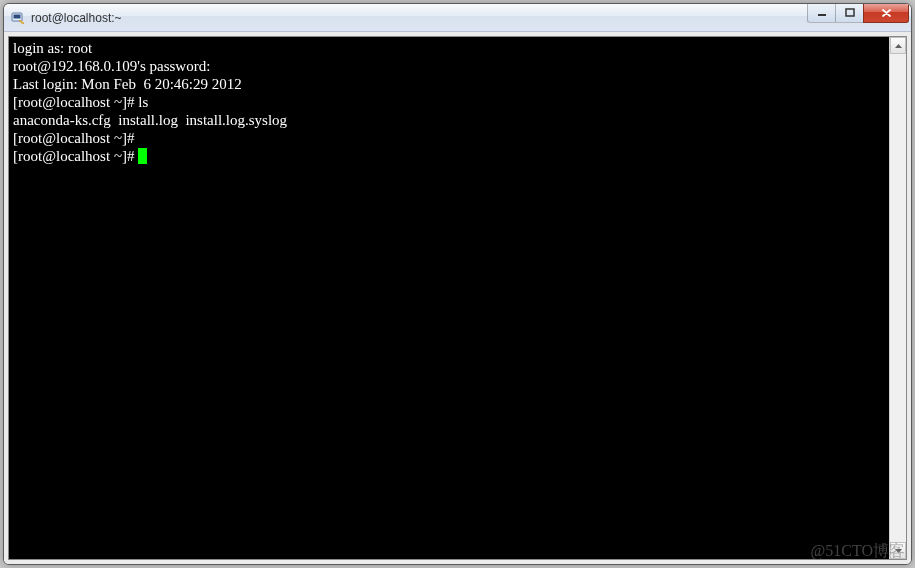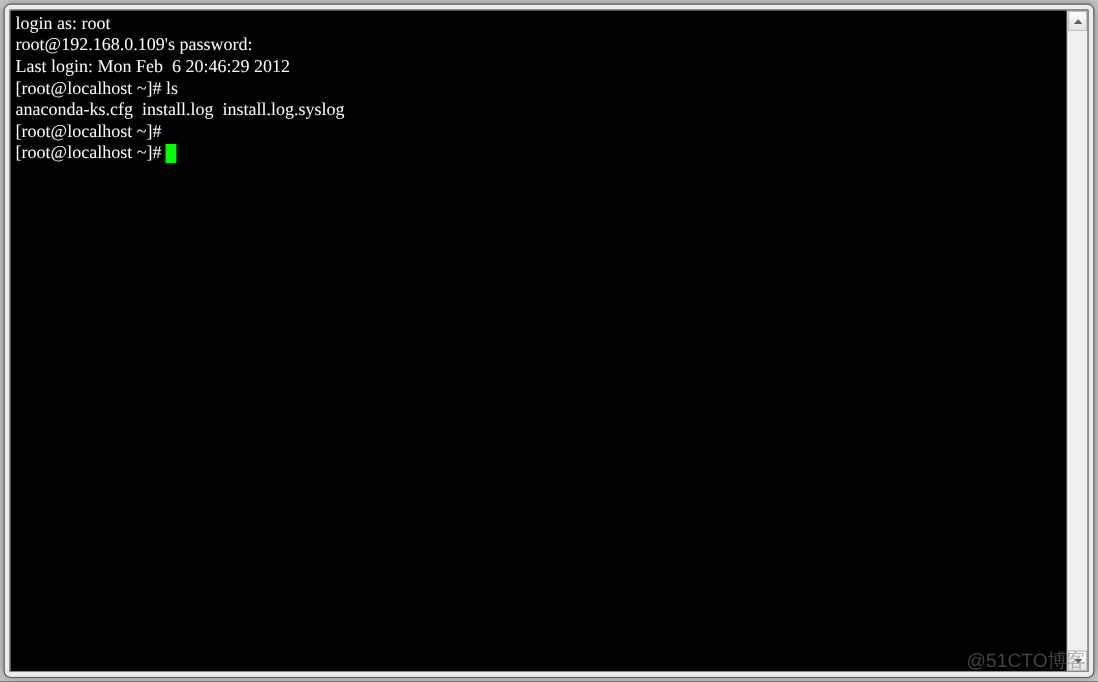--- a/index.html
+++ b/index.html
@@ -129,28 +129,55 @@
       font-size: 8px;
       color: #606060;
     }
     .sb-track { flex: 1; background: #f0f0f0; }
     .watermark {
       position: absolute;
       right: 10px;
       bottom: 6px;
       font-size: 16px;
       color: rgba(120,120,120,0.55);
-      font-family: Liberation Sans, sans-serif;
+      font-family: Liberation Serif, serif;
       pointer-events: none;
     }
   </style>
 </head>
 <body>
 
 <div class="window">
+  <div class="titlebar">
+    <span class="app-icon">
+      <svg viewBox="0 0 16 16" width="16" height="16">
+        <rect x="2" y="3" width="10" height="8" rx="1" fill="#e8eef7" stroke="#5a79a5" stroke-width="1"></rect>
+        <rect x="3.5" y="4.5" width="7" height="4" fill="#2b4c7e"></rect>
+        <path d="M10 10 L14 13 L13 14 L9 11 Z" fill="#f5c04a" stroke="#b8860b" stroke-width="0.5"></path>
+      </svg>
+    </span>
+    <div class="title-text">root@localhost:~</div>
+    <div class="win-controls">
+      <div class="win-btn min">
+        <svg width="10" height="10">
+            <rect x="1" y="6" width="8" height="2" fill="#333"></rect>
+          </svg>
+      </div>
+      <div class="win-btn max">
+        <svg width="10" height="10">
+            <rect x="1" y="1" width="8" height="7" fill="none" stroke="#333" stroke-width="1.5"></rect>
+          </svg>
+      </div>
+      <div class="win-btn close">
+        <svg width="11" height="10">
+          <path d="M2 2 L9 8 M9 2 L2 8" stroke="#fff" stroke-width="1.8" stroke-linecap="round"></path>
+        </svg>
+      </div>
+    </div>
+  </div>
   <div class="client">
     <div class="terminal-wrap">
       <div class="terminal" id="terminal"><div class="line">login as: root</div><div class="line">root@192.168.0.109's password:</div><div class="line">Last login: Mon Feb  6 20:46:29 2012</div><div class="line">[root@localhost ~]# ls</div><div class="line">anaconda-ks.cfg  install.log  install.log.syslog</div><div class="line">[root@localhost ~]#</div><div class="line">[root@localhost ~]# <span class="cursor"></span></div></div>
       <div class="scrollbar">
         <div class="sb-btn">
           <svg width="7" height="4">
               <path d="M0 4 L3.5 0 L7 4 Z" fill="#606060"></path>
             </svg>
         </div>
         <div class="sb-track"></div>

